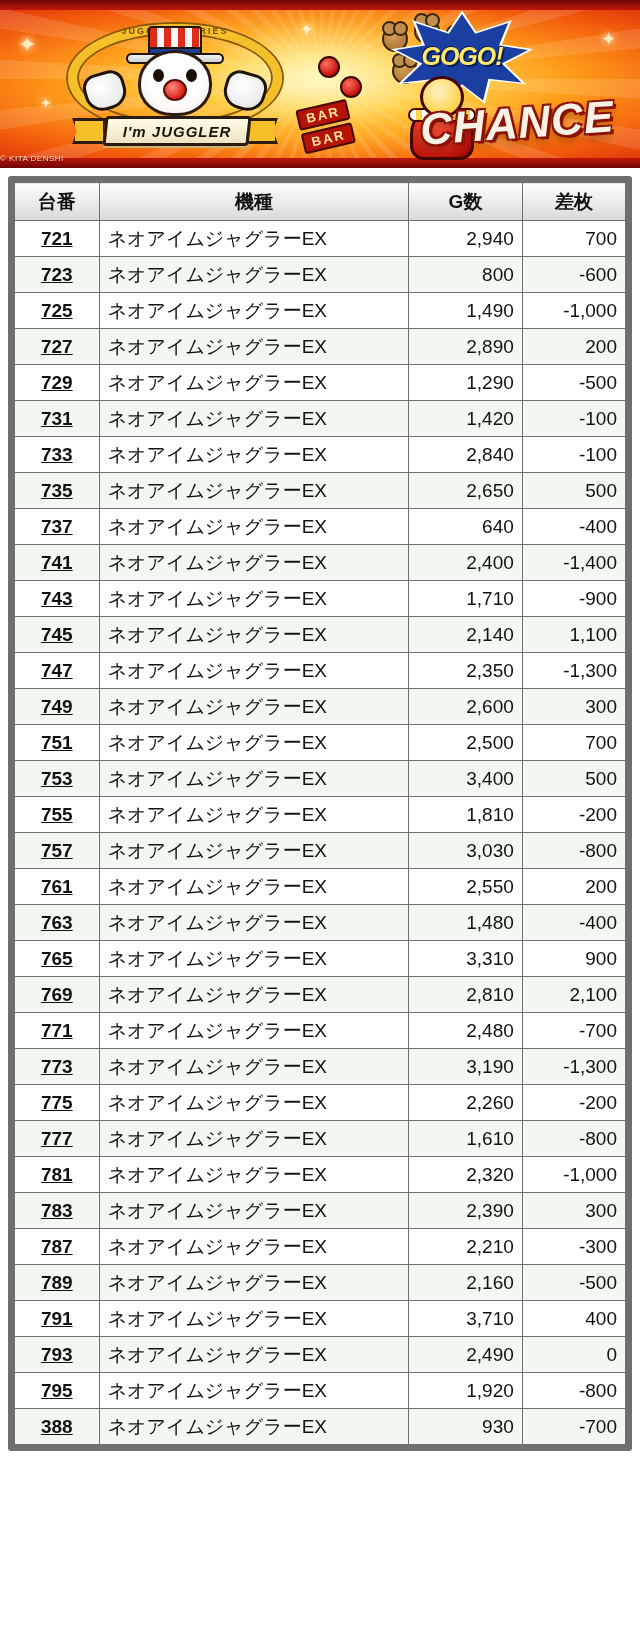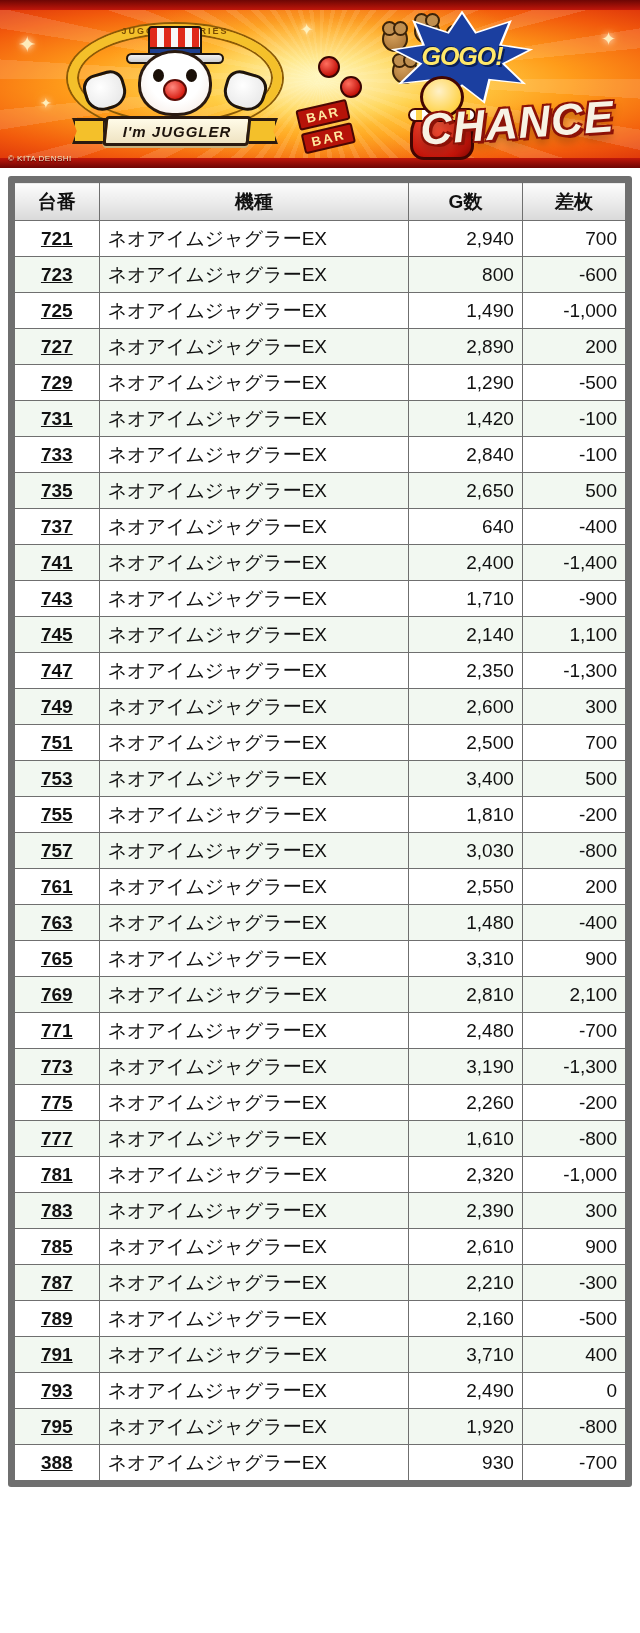--- a/index.html
+++ b/index.html
@@ -288,21 +288,21 @@
   .cherry {
     position: absolute;
     width: 22px; height: 22px;
     background: radial-gradient(circle at 36% 32%, #ff6f5e, #c3110a 72%, #7d0503);
     border: 2px solid #3a0502;
     border-radius: 50%;
   }
 
   .copyright {
     position: absolute;
-    left: 8px; bottom: 5px;
+    left: 0; bottom: 5px;
     font-size: 8px;
     color: #f7e9c8;
     letter-spacing: .5px;
     text-shadow: 0 1px 1px rgba(0,0,0,.6);
   }
 
   
   .table-wrap {
     position: absolute;
     left: 8px; top: 176px;
@@ -594,26 +594,20 @@
             <td class="g">2,320</td>
             <td class="sa">-1,000</td>
           </tr>
           <tr>
             <td class="dai">783</td>
             <td class="kishu">ネオアイムジャグラーEX</td>
             <td class="g">2,390</td>
             <td class="sa">300</td>
           </tr>
           <tr>
-            <td class="dai">785</td>
-            <td class="kishu">ネオアイムジャグラーEX</td>
-            <td class="g">2,610</td>
-            <td class="sa">900</td>
-          </tr>
-          <tr>
             <td class="dai">787</td>
             <td class="kishu">ネオアイムジャグラーEX</td>
             <td class="g">2,210</td>
             <td class="sa">-300</td>
           </tr>
           <tr>
             <td class="dai">789</td>
             <td class="kishu">ネオアイムジャグラーEX</td>
             <td class="g">2,160</td>
             <td class="sa">-500</td>

